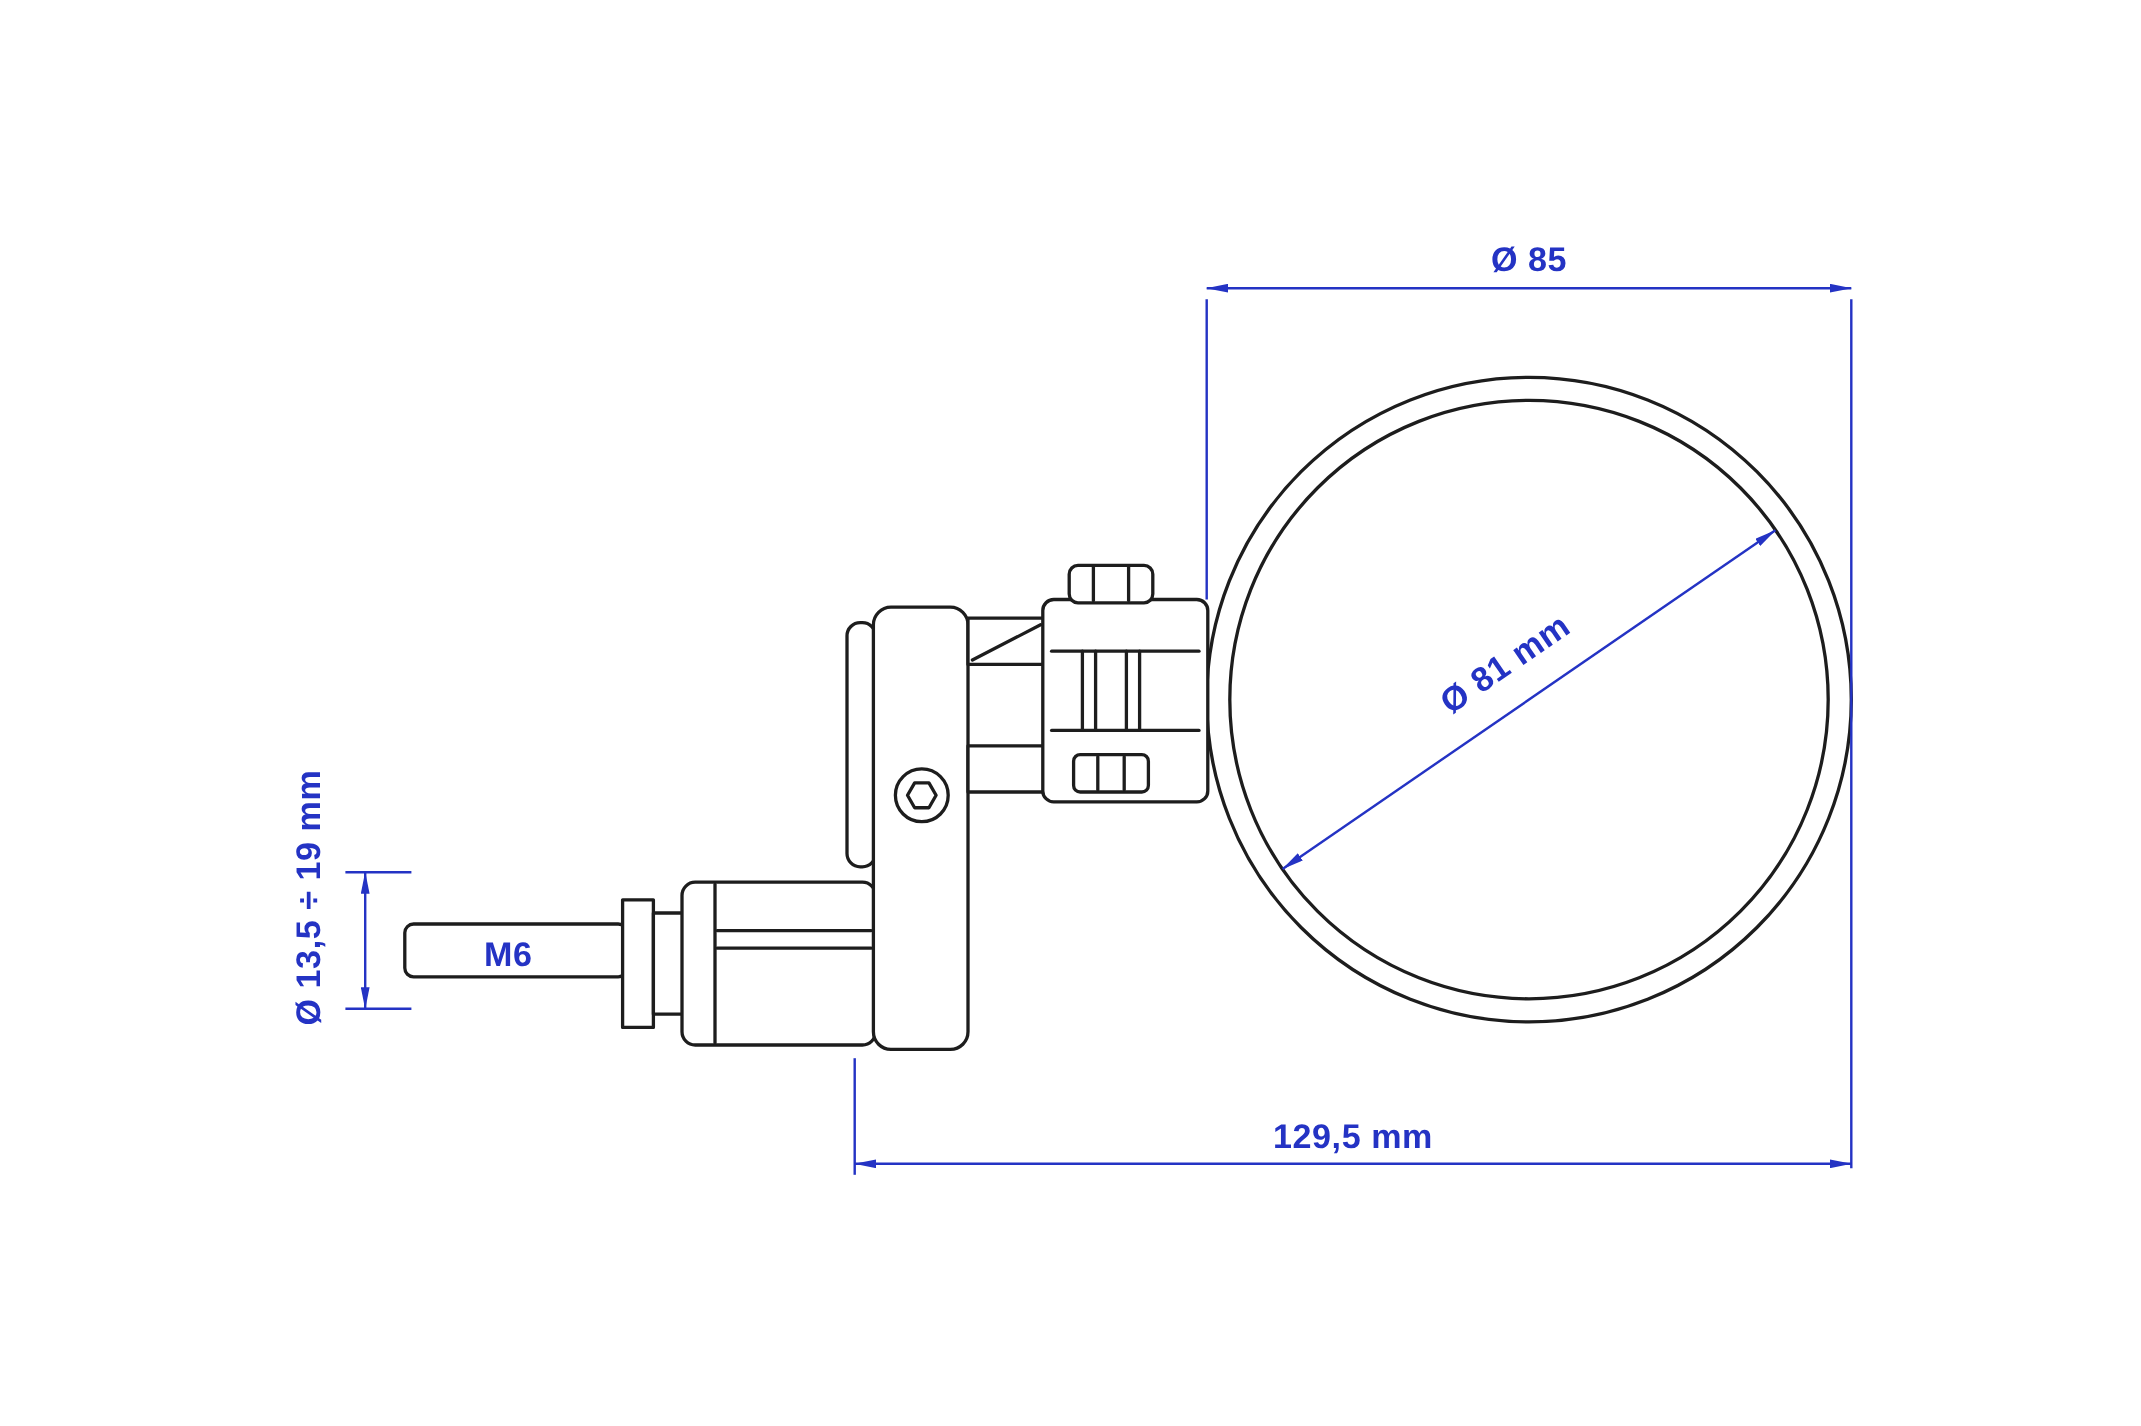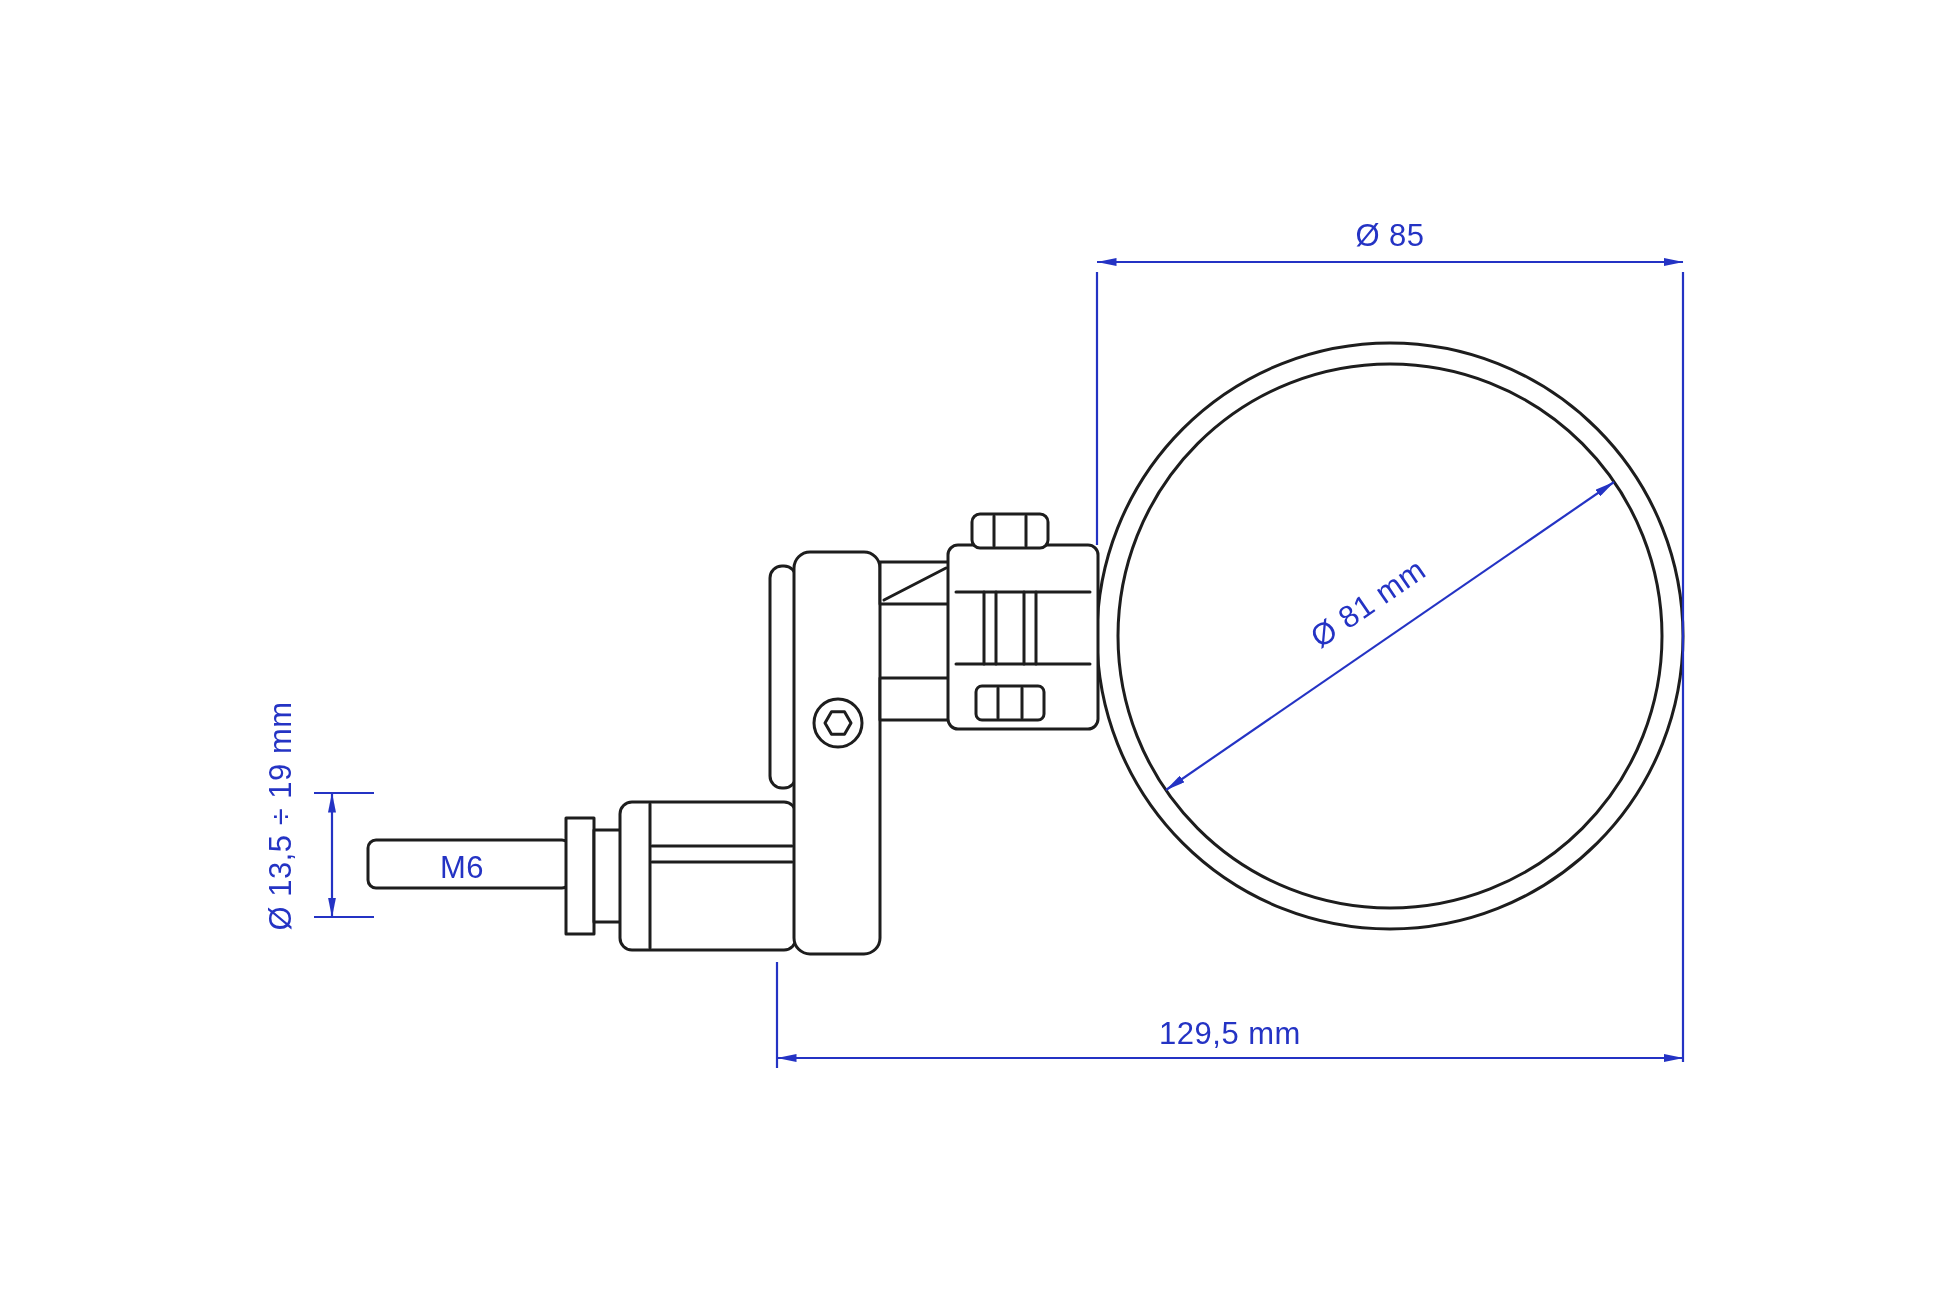--- a/index.html
+++ b/index.html
@@ -6,20 +6,21 @@
     --color-outline:#1d1d1d;
     --color-dimension:#2433c4;
     --color-background:#ffffff;
   }
   html,body{margin:0;padding:0;background:var(--color-background);}
   .stage{
     position:relative;
     width:1946px;height:1296px;
     background:var(--color-background);
     overflow:hidden;
+    font-weight:bold;
   }
   svg{display:block;}
   .part{
     fill:#ffffff;
     stroke:var(--color-outline);
     stroke-width:3;
     stroke-linejoin:round;
     stroke-linecap:round;
   }
   .nofill{fill:none;}

